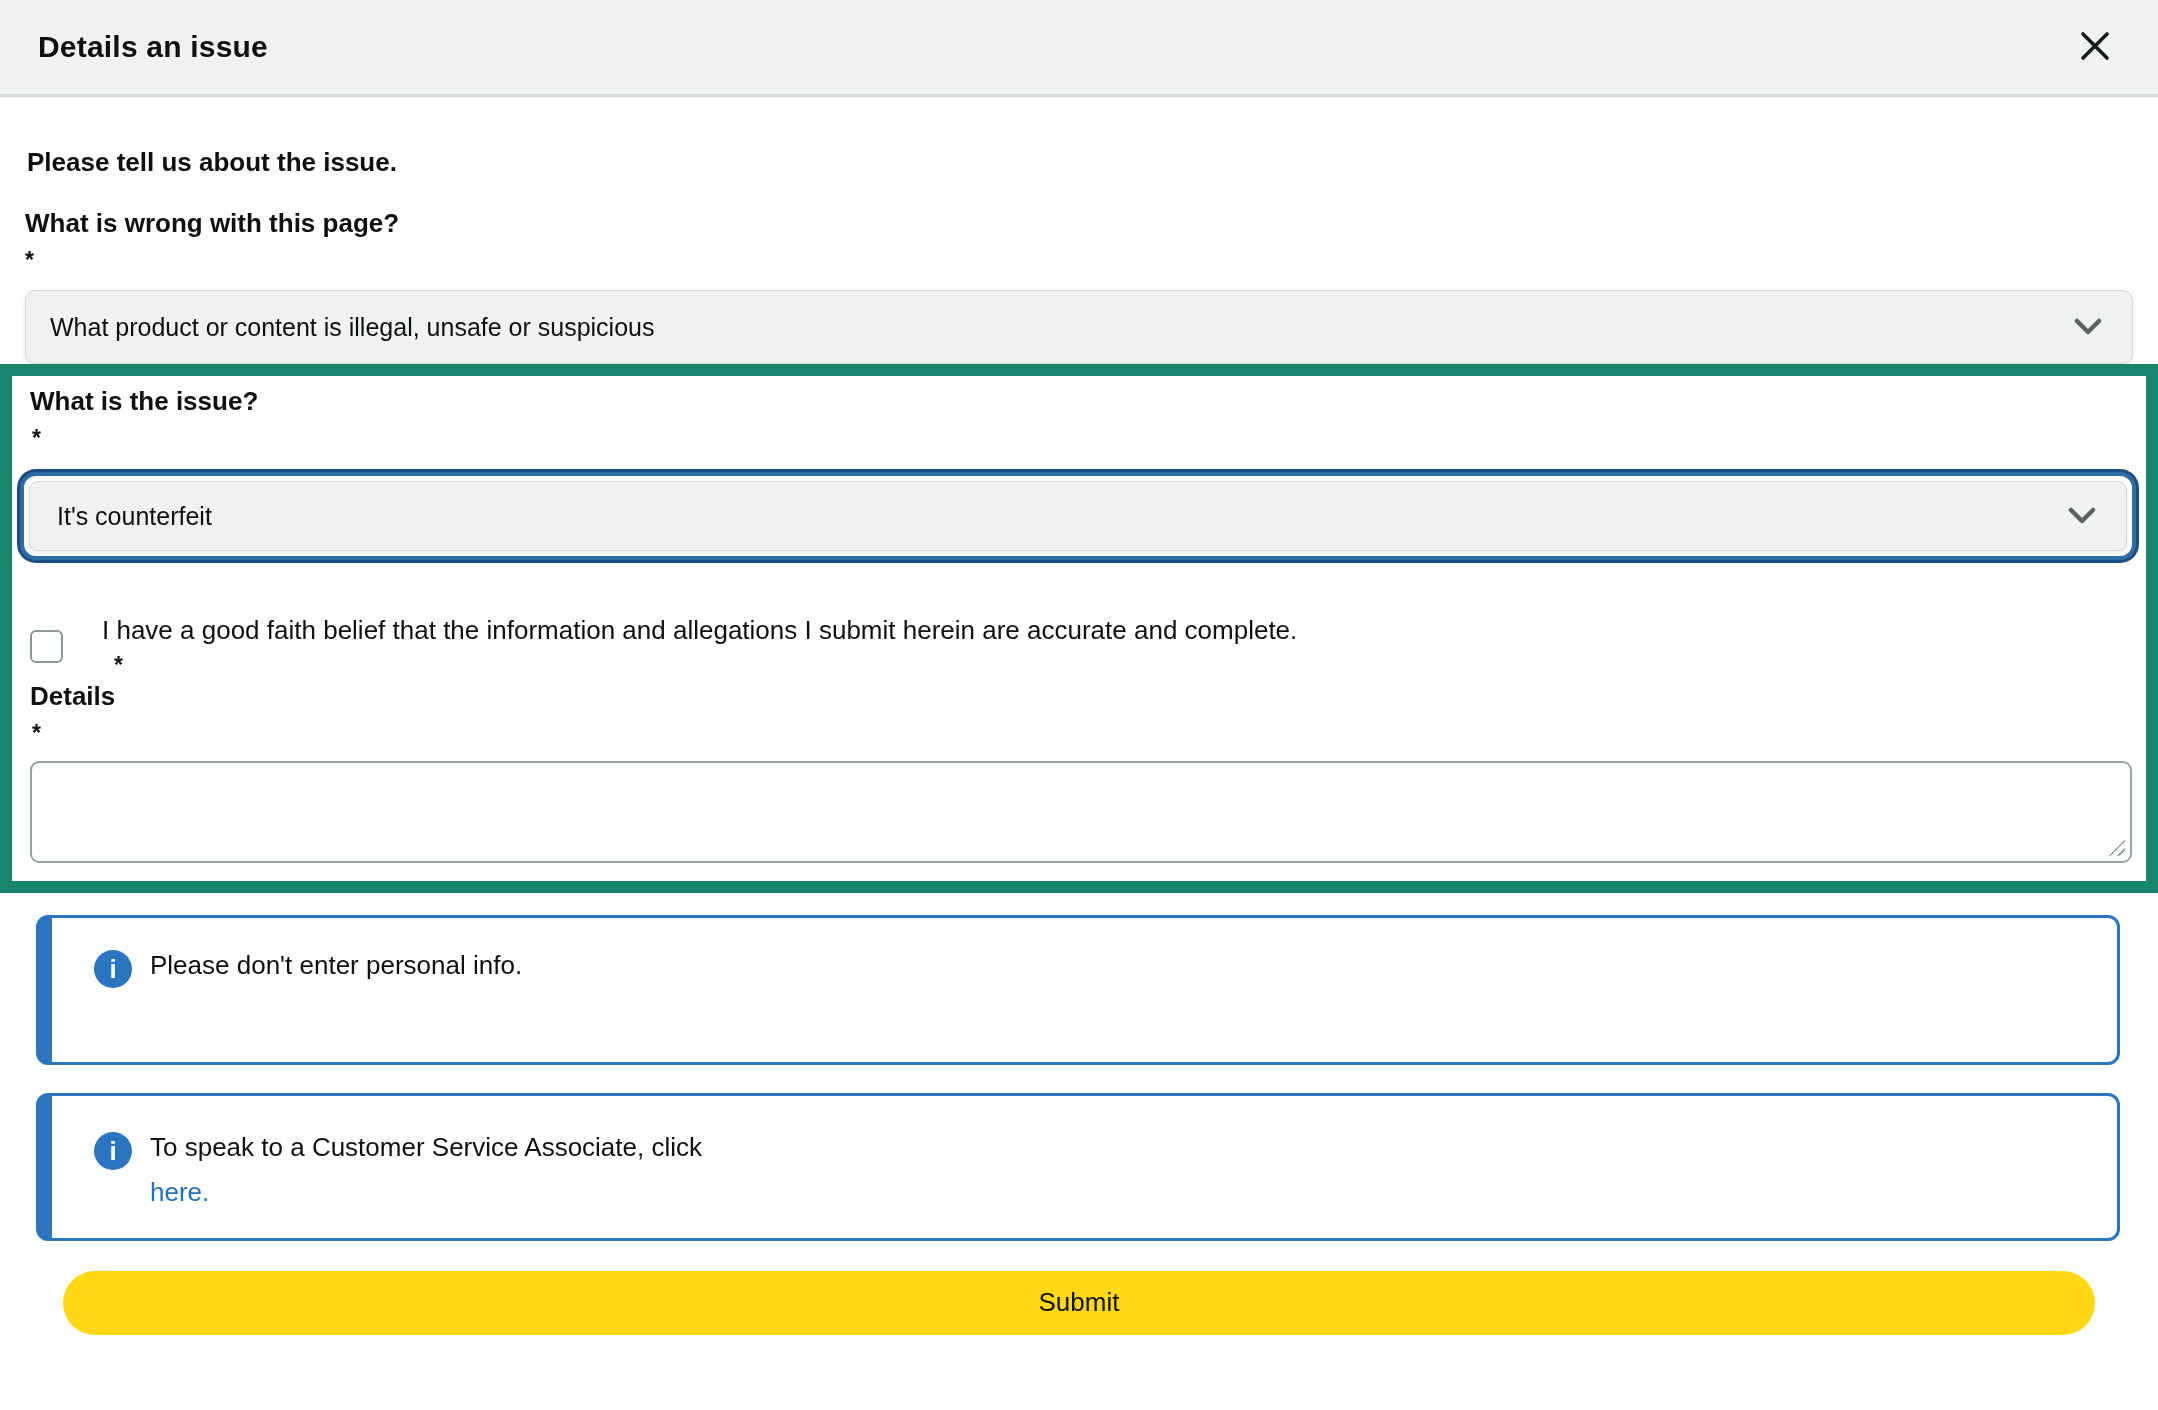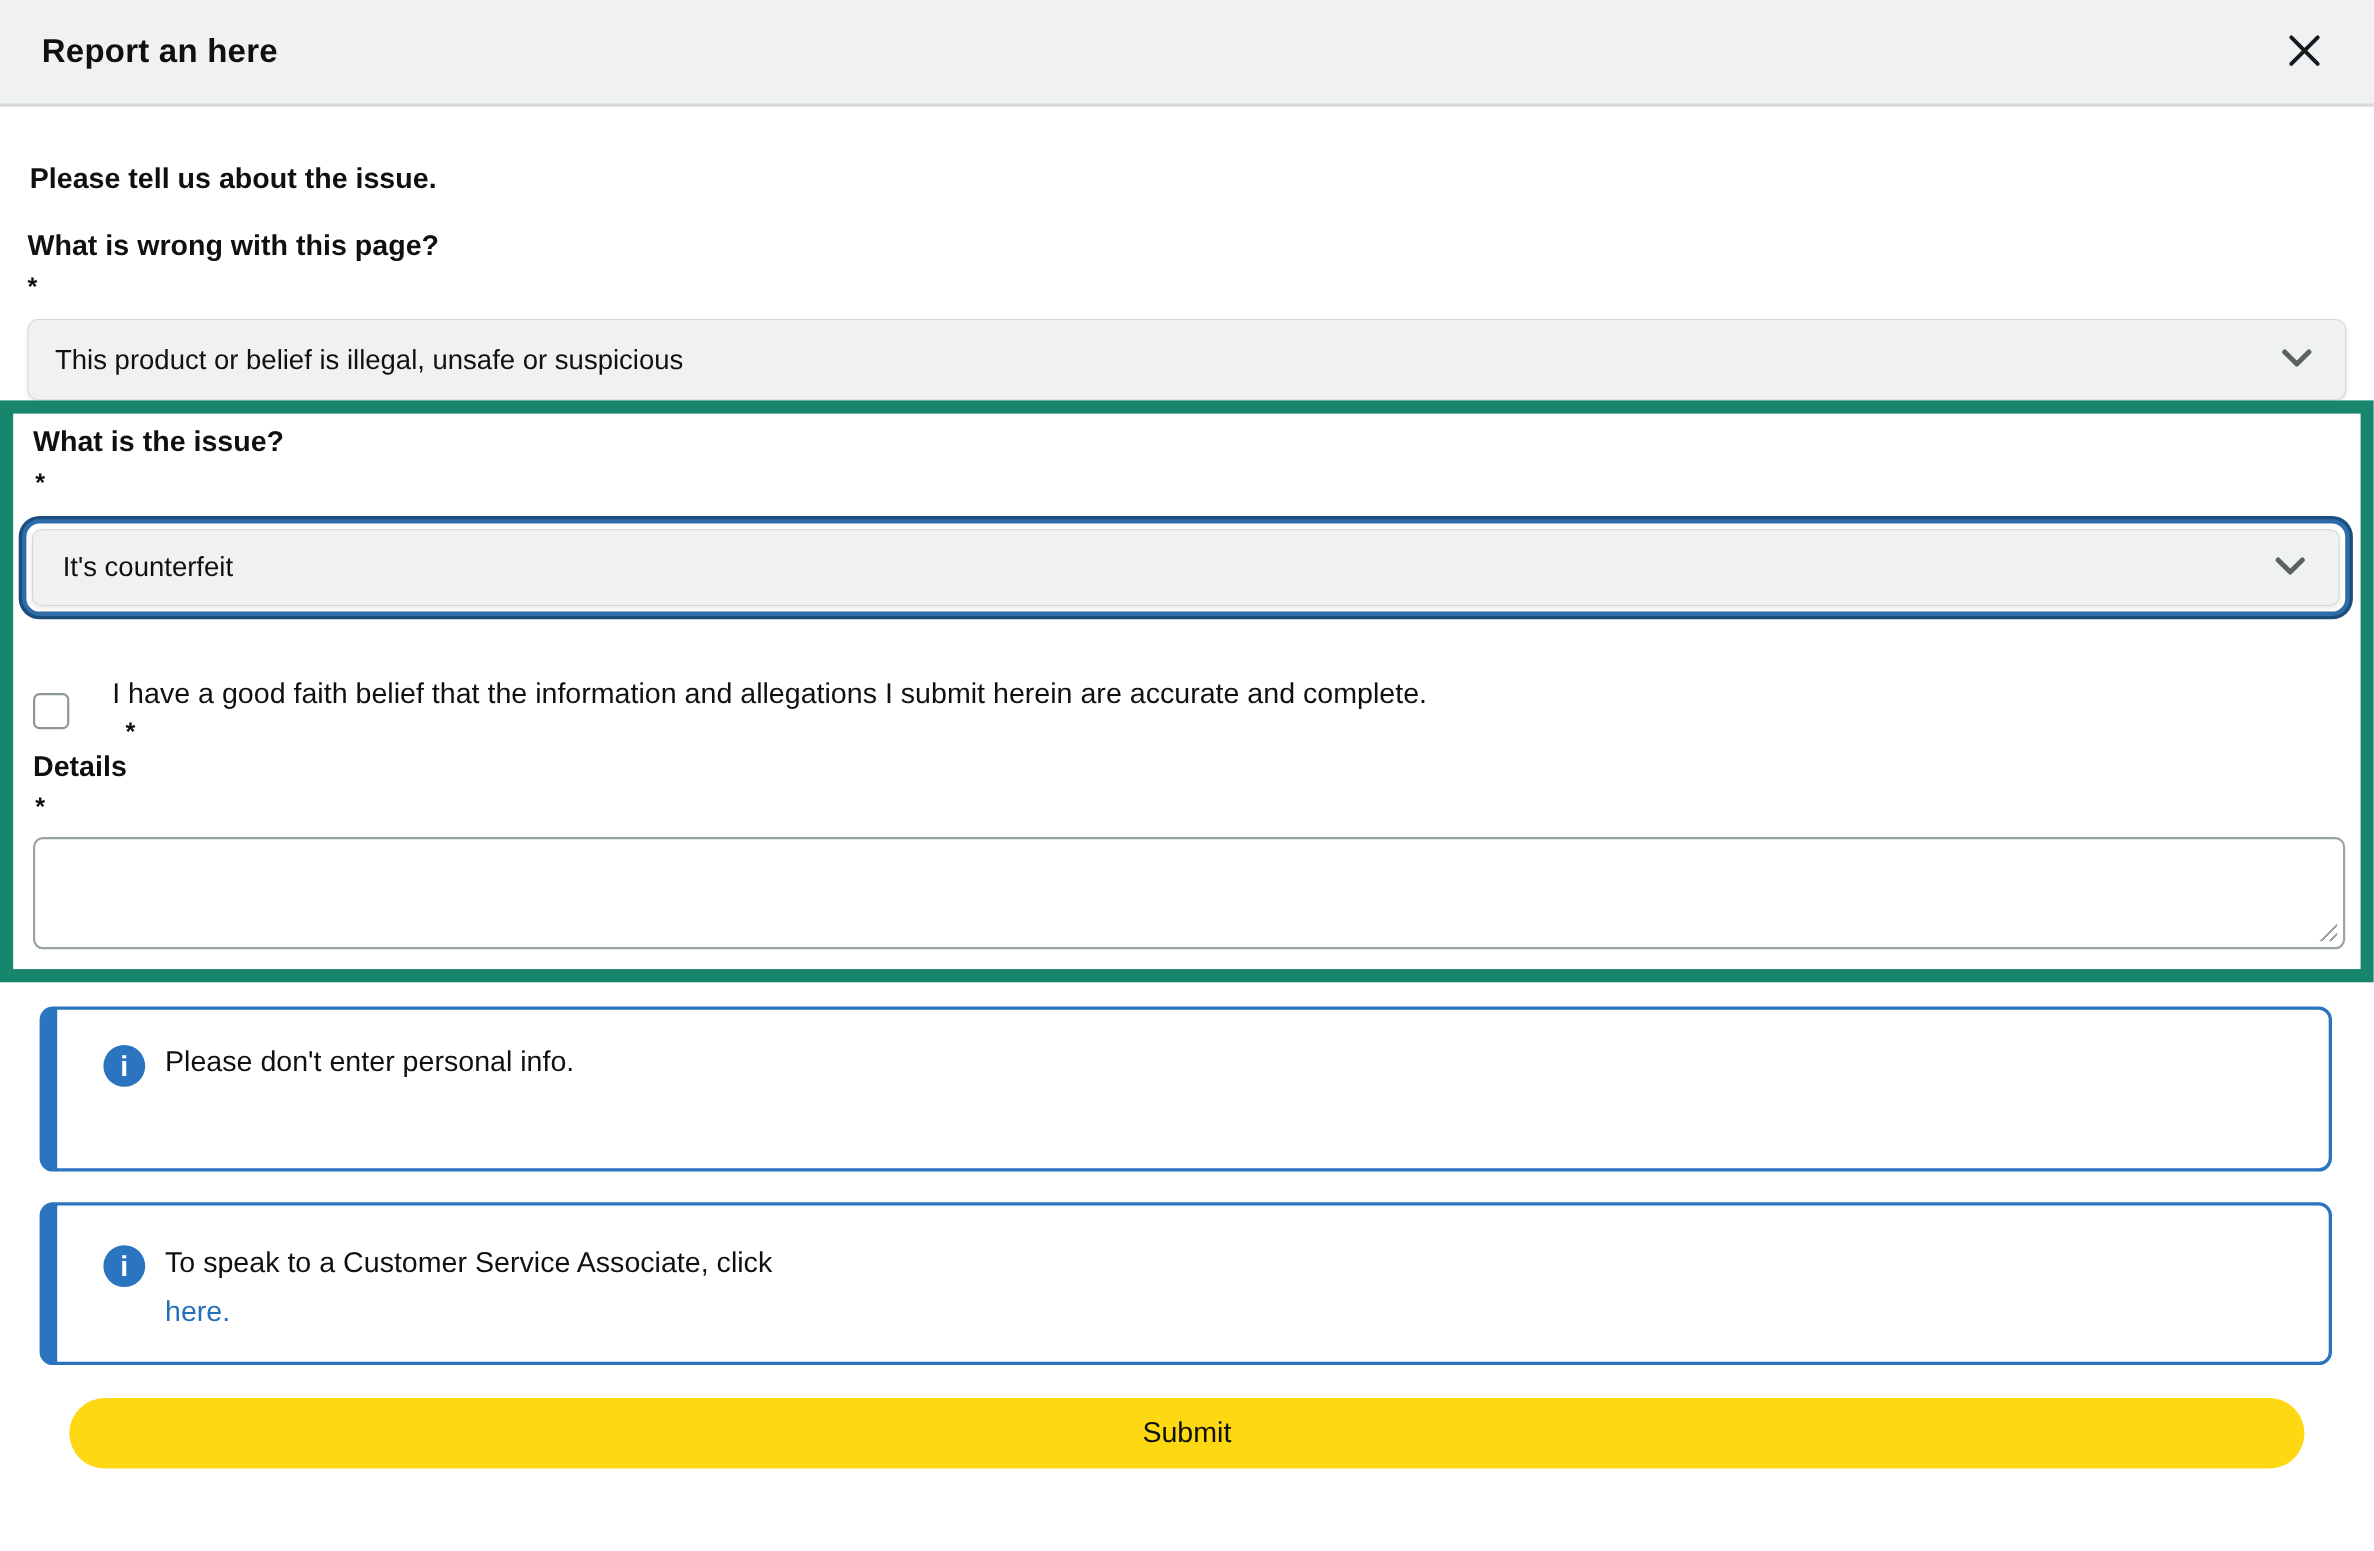--- a/index.html
+++ b/index.html
@@ -146,38 +146,38 @@
     background:var(--submit-yellow);
     font-family:"Liberation Sans","DejaVu Sans",sans-serif;
     font-size:26px;color:var(--text);
     cursor:pointer;
   }
 </style>
 </head>
 <body>
 
 <div class="modal-header">
-  <div class="modal-title">Report an here</div>
+  <div class="modal-title">Details an issue</div>
   <button class="close-btn">
     <span>
       <svg width="36" height="36" viewBox="0 0 36 36">
           <path d="M6 6 L30 30 M30 6 L6 30" stroke="#16191F" stroke-width="3.6" stroke-linecap="round" fill="none"></path>
         </svg>
     </span>
   </button>
 </div>
 
 <div class="content-pad">
   <div class="intro-text">Please tell us about the issue.</div>
 
   <div class="field-label">What is wrong with this page?</div>
   <div class="req-star">*</div>
 
   <div class="combobox">
-    <span class="cb-value">This product or belief is illegal, unsafe or suspicious</span>
+    <span class="cb-value">What product or content is illegal, unsafe or suspicious</span>
     <span>
       <svg width="28" height="18" viewBox="0 0 28 18">
           <path d="M3 3 L14 14 L25 3" fill="none" stroke="#5A6363" stroke-width="4.5" stroke-linecap="round" stroke-linejoin="round"></path>
         </svg>
     </span>
   </div>
 </div>
 
 <div class="green-section">
   <div class="field-label">What is the issue?</div>

